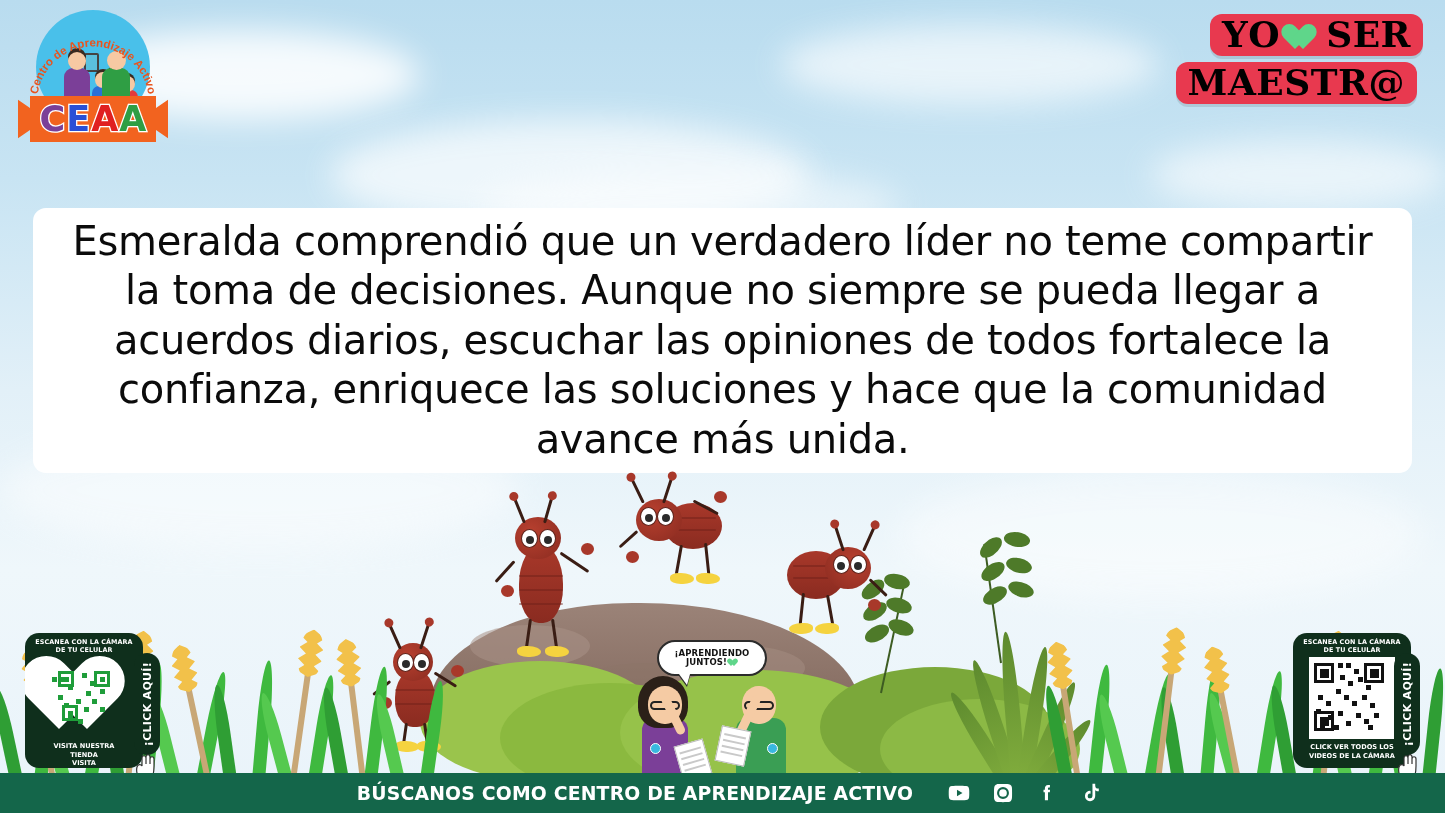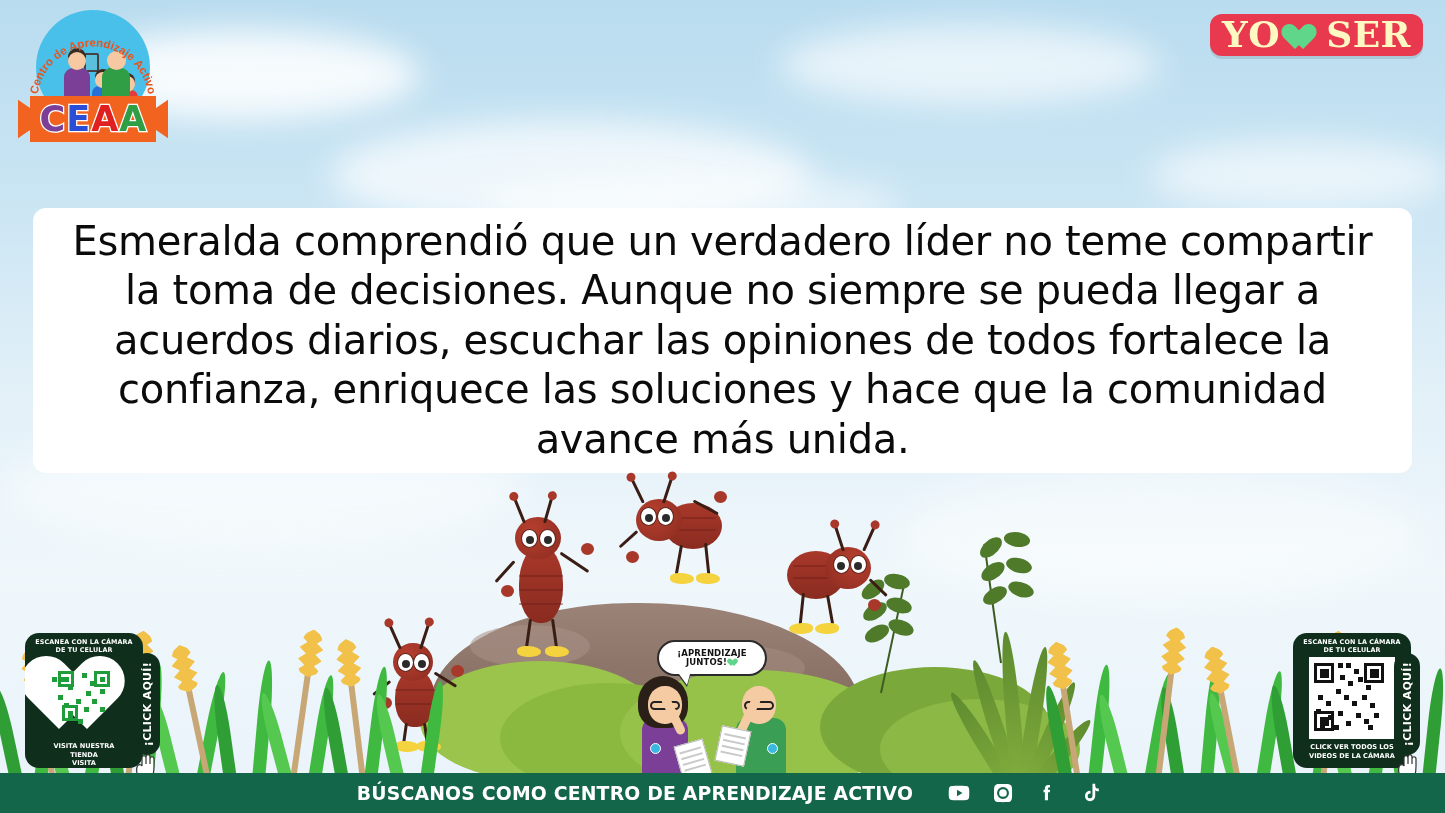--- a/index.html
+++ b/index.html
@@ -56,21 +56,21 @@
 
   
   .badge-yo { position:absolute; right:22px; top:14px; width:232px; height:100px; }
   .badge-row {
     background:#e8394f; border-radius:12px; display:inline-flex; align-items:center;
     padding:2px 12px; box-shadow:0 3px 0 rgba(0,0,0,.10);
   }
   .badge-r1 { position:absolute; right:0; top:0; gap:8px; }
   .badge-r2 { position:absolute; right:6px; top:48px; }
   .badge-row span {
-    font-family:"DejaVu Serif", serif; font-weight:bold; font-size:36px; color:#fef9c3;
+    font-family:"DejaVu Serif", serif; font-weight:bold; font-size:36px; color:#000000;
     letter-spacing:.5px; line-height:1.05;
   }
   .heart-green {
     width:30px; height:28px; position:relative; display:inline-block; transform:translateY(2px);
   }
   .heart-green::before,.heart-green::after{
     content:""; position:absolute; width:16px; height:24px; background:#5fd68a; border-radius:16px 16px 0 0;
     top:2px; left:7px;
   }
   .heart-green::before{ transform:rotate(-45deg); transform-origin:0 100%; }
@@ -284,20 +284,23 @@
     <span class="cl-2">A</span>
     <span class="cl-3">A</span>
   </div>
 </div>
 
 <div class="badge-yo">
   <div class="badge-row badge-r1">
     <span>YO</span>
     <span class="heart-green"></span>
     <span>SER</span>
+  </div>
+  <div class="badge-row badge-r2">
+    <span>MAESTR@</span>
   </div>
 </div>
 
 <div class="text-card">
   <p>Esmeralda comprendió que un verdadero líder no teme compartir la toma de decisiones. Aunque no siempre se pueda llegar a acuerdos diarios, escuchar las opiniones de todos fortalece la confianza, enriquece las soluciones y hace que la comunidad avance más unida.</p>
 </div>
 
 <div class="scene">
 
   <div class="mound">
@@ -475,21 +478,21 @@
     <div class="wheat" style="left:1320px;height:108px; transform:rotate(6deg);">
         <i class="wheat-head"></i>
       </div>
     <div class="wheat" style="left:1400px;height:98px;  transform:rotate(-8deg);">
         <i class="wheat-head"></i>
       </div>
   </div>
 </div>
 
 <div class="bubble">
-  <b>¡APRENDIZAJE</b>
+  <b>¡APRENDIENDO</b>
   <b>
     <span>JUNTOS!</span>
     <span class="mini-heart"></span>
   </b>
 </div>
 
 <div class="teachers">
   <div class="t-body t-fem"></div>
   <div class="t-hair" style="left:12px;bottom:52px;width:50px;height:52px;"></div>
   <div class="t-head" style="left:22px;bottom:56px;"></div>

